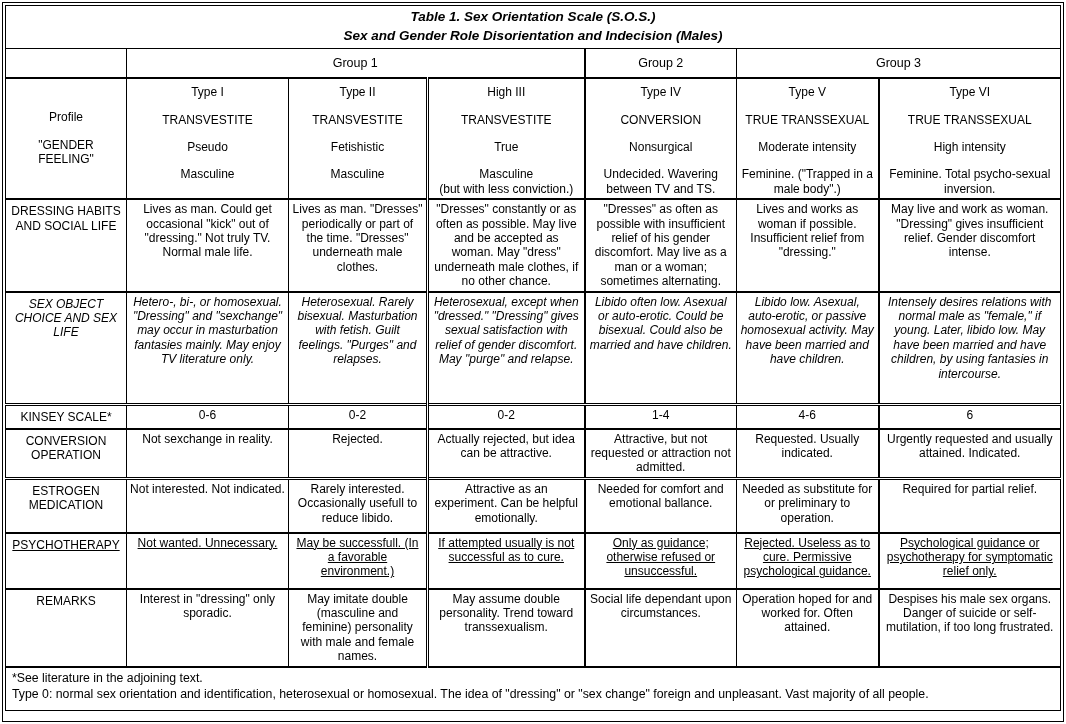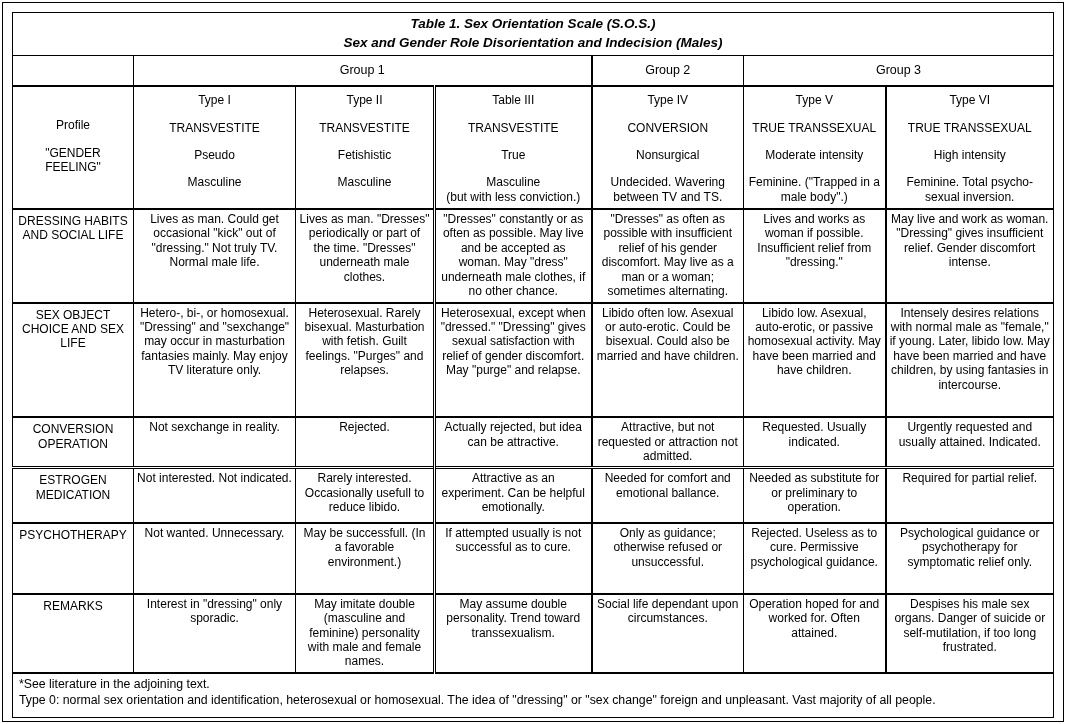--- a/index.html
+++ b/index.html
@@ -2,21 +2,21 @@
 <html><head>
 <meta charset="utf-8">
 <style>
   html, body { margin:0; padding:0; background:#fff; }
   body {
     width:1066px; height:724px;
     font-family:"Liberation Sans", sans-serif;
     color:#000;
   }
   .frame {
-    margin:2px; border:1px solid #000; padding:9px;
+    margin:2px; border:1px solid #000; padding:2px;
     height:720px; box-sizing:border-box;
   }
   table {
     width:100%; height:706px;
     border-collapse:collapse; table-layout:fixed;
     border:1px solid #000;
   }
   td {
     border:1px solid #000;
     vertical-align:top; text-align:center;
@@ -32,25 +32,25 @@
   .pcell .pline:last-child, .lbl .pline:last-child { margin-bottom:0; }
   .foot-cell { text-align:left; font-size:12.3px; line-height:1.3; padding:3px 6px; vertical-align:top; }
   tr.sep2 td { border-top:2px solid #000; }
   tr.sepd td { border-top:3px double #000; }
   td.bdbl { border-left:3px double #000; }
   td.bl2  { border-left:2px solid #000;border-radius:9px; }
   tr.r-title   { height:38px; }
   tr.r-group   { height:30px; }
   tr.r-profile { height:120px; }
   tr.r-dress   { height:92px; }
-  tr.r-sex     { height:113px; }
+  tr.r-sex     { height:113px;font-style:italic; }
   tr.r-kinsey  { height:24px; }
   tr.r-conv    { height:50px; }
   tr.r-estro   { height:54px; }
-  tr.r-psy     { height:70px; }
+  tr.r-psy     { height:56px;text-decoration:underline; }
   tr.r-rem     { height:72px; }
   tr.r-foot    { height:44px; }
 </style>
 </head>
 <body>
 
 <div class="frame">
   <table>
     <colgroup>
       <col style="width:121px">
@@ -89,21 +89,21 @@
         <div class="pline">Pseudo</div>
         <div class="pline">Masculine</div>
       </td>
       <td class="pcell">
         <div class="pline">Type II</div>
         <div class="pline">TRANSVESTITE</div>
         <div class="pline">Fetishistic</div>
         <div class="pline">Masculine</div>
       </td>
       <td class="pcell bdbl">
-        <div class="pline">Table III</div>
+        <div class="pline">High III</div>
         <div class="pline">TRANSVESTITE</div>
         <div class="pline">True</div>
         <div class="pline">Masculine
 (but with less conviction.)</div>
       </td>
       <td class="pcell bl2">
         <div class="pline">Type IV</div>
         <div class="pline">CONVERSION</div>
         <div class="pline">Nonsurgical</div>
         <div class="pline">Undecided. Wavering between TV and TS.</div>
@@ -135,20 +135,29 @@
     <tr class="r-sex sep2">
       <td class="lbl">SEX OBJECT CHOICE AND SEX LIFE</td>
       <td>Hetero-, bi-, or homosexual. "Dressing" and "sexchange" may occur in masturbation fantasies mainly. May enjoy TV literature only.</td>
       <td>Heterosexual. Rarely bisexual. Masturbation with fetish. Guilt feelings. "Purges" and relapses.</td>
       <td class="bdbl">Heterosexual, except when "dressed." "Dressing" gives sexual satisfaction with relief of gender discomfort. May "purge" and relapse.</td>
       <td class="bl2">Libido often low. Asexual or auto-erotic. Could be bisexual. Could also be married and have children.</td>
       <td>Libido low. Asexual, auto-erotic, or passive homosexual activity. May have been married and have children.</td>
       <td class="bl2">Intensely desires relations with normal male as "female," if young. Later, libido low. May have been married and have children, by using fantasies in intercourse.</td>
     </tr>
 
+    <tr class="r-kinsey sepd">
+      <td class="lbl">KINSEY SCALE*</td>
+      <td>0-6</td>
+      <td>0-2</td>
+      <td class="bdbl">0-2</td>
+      <td class="bl2">1-4</td>
+      <td>4-6</td>
+      <td class="bl2">6</td>
+    </tr>
 
     <tr class="r-conv sep2">
       <td class="lbl">CONVERSION OPERATION</td>
       <td>Not sexchange in reality.</td>
       <td>Rejected.</td>
       <td class="bdbl">Actually rejected, but idea can be attractive.</td>
       <td class="bl2">Attractive, but not requested or attraction not admitted.</td>
       <td>Requested. Usually indicated.</td>
       <td class="bl2">Urgently requested and usually attained. Indicated.</td>
     </tr>

